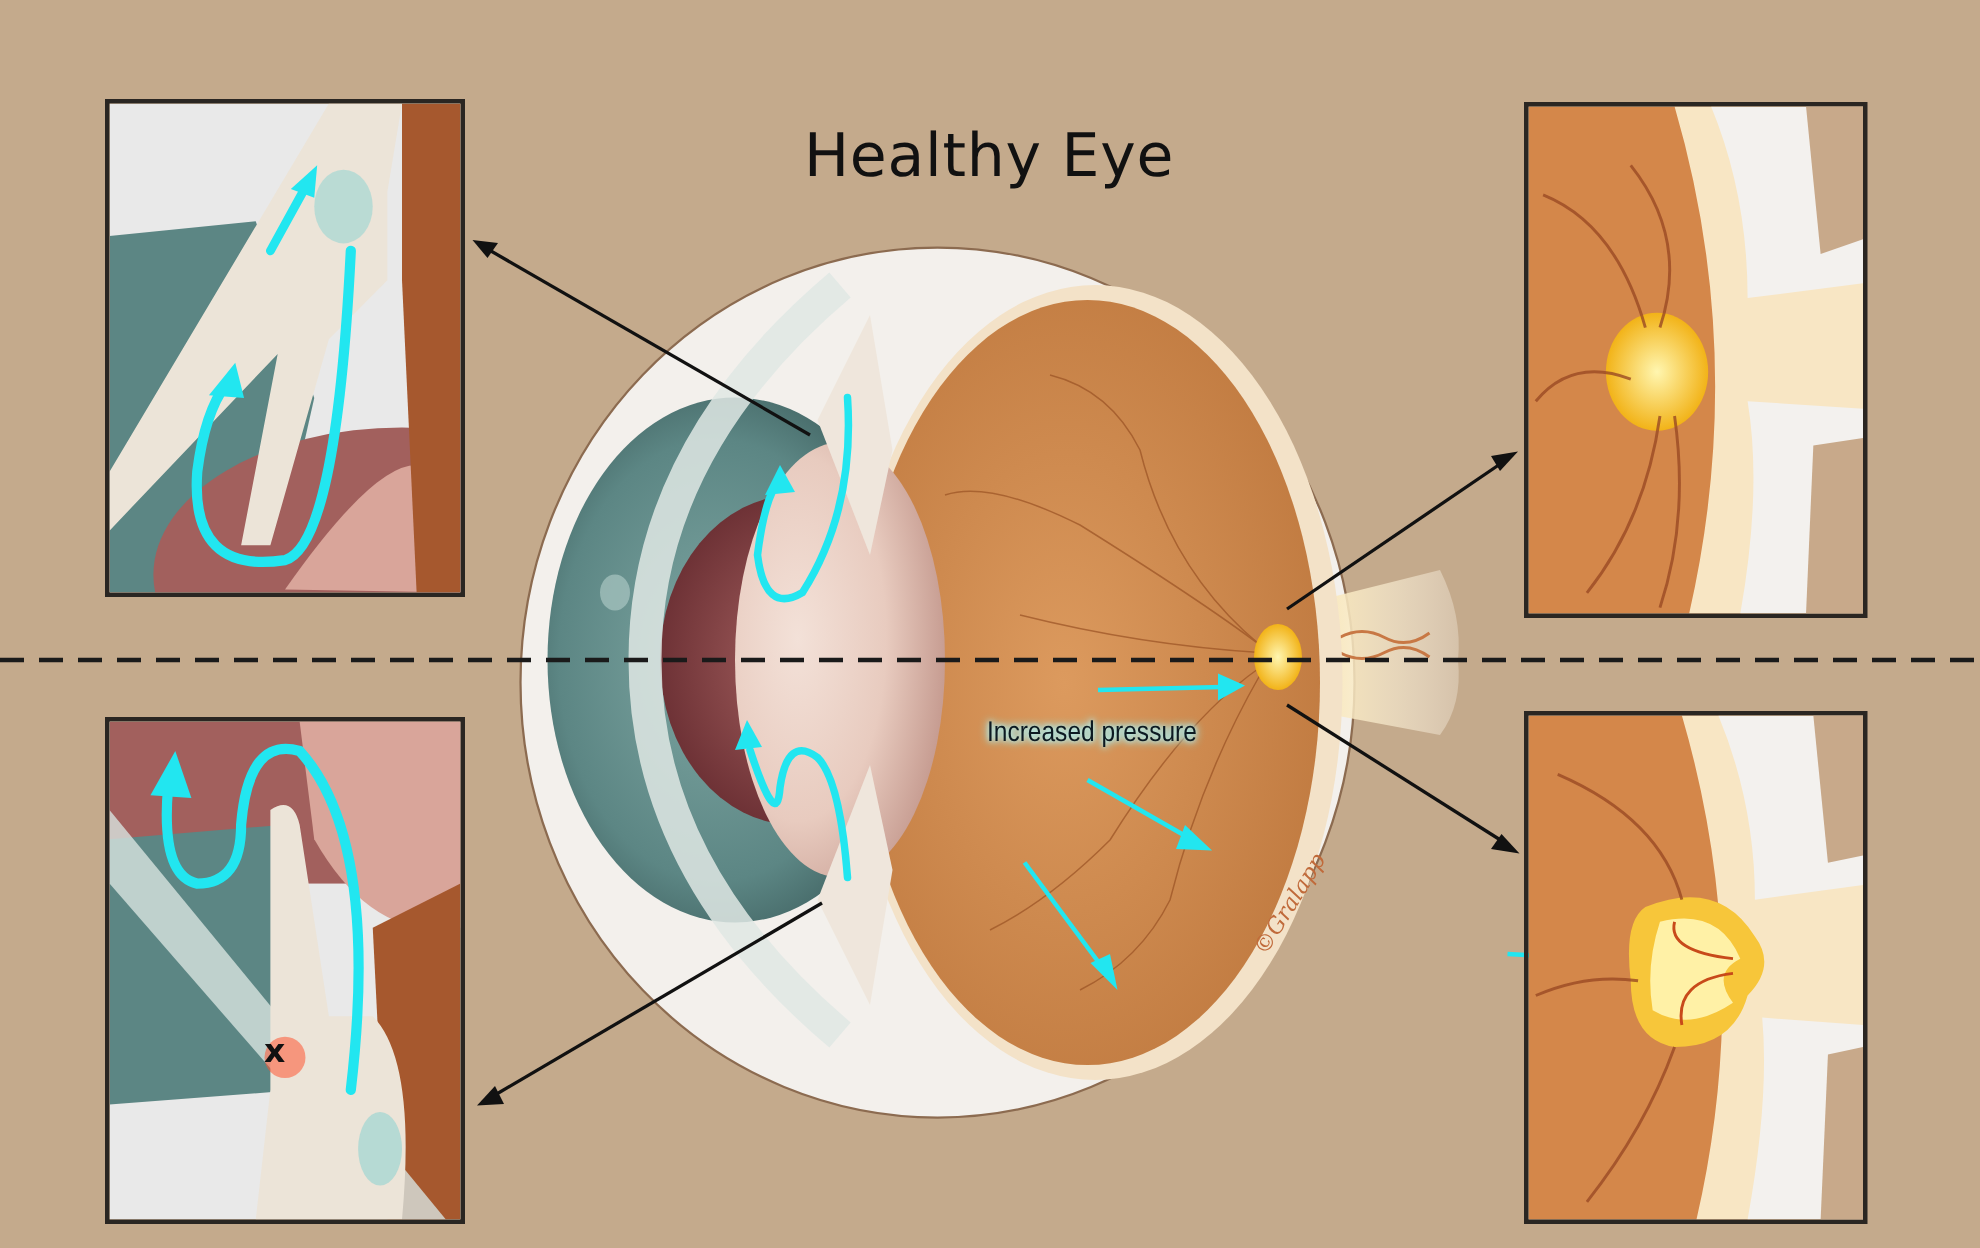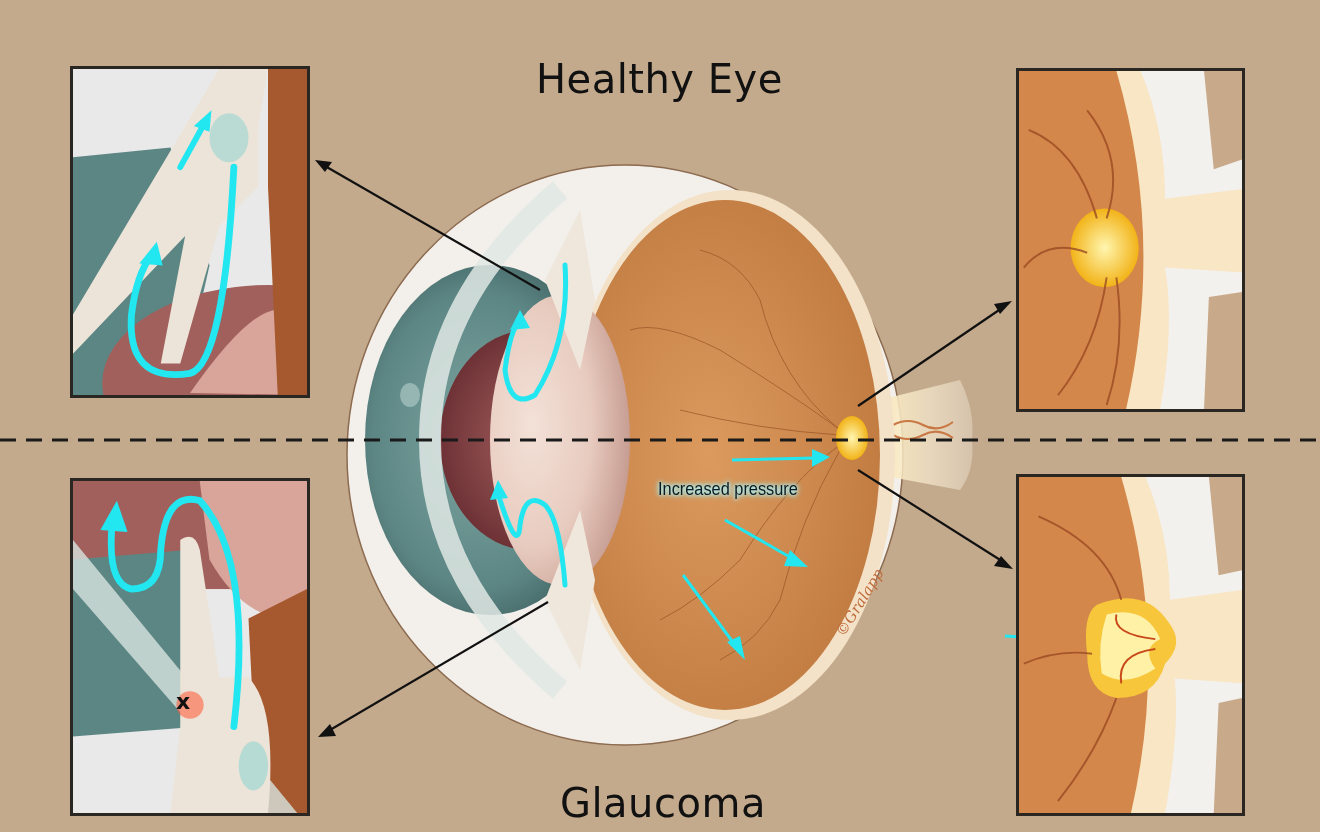--- a/index.html
+++ b/index.html
@@ -1,19 +1,19 @@
 <!DOCTYPE html>
 <html><head>
 <meta charset="utf-8">
 <style>
   html, body { margin:0; padding:0; }
   body { width:1320px; height:832px; overflow:hidden; background:#c4aa8c; position:relative; font-family:"DejaVu Sans", sans-serif; }
   .stage { position:absolute; left:0; top:0; width:1320px; height:832px; }
   .title { position:absolute; font-family:"DejaVu Sans", sans-serif; font-size:40px; color:#111; letter-spacing:0.5px; }
-  .title-top { left:536px; top:56px; }
+  .title-top { left:536px; top:81px; }
   .title-bottom { left:560px; top:780px; }
   .label-pressure { position:absolute; left:658px; top:478px; font-family:"Liberation Sans", sans-serif; font-size:19px; color:#0d1a22; transform:scaleX(0.86); transform-origin:left top; text-shadow:0 0 4px #bff,0 0 6px #9ef,0 0 8px #8ef; }
   .signature { position:absolute; left:832px; top:630px; font-family:"DejaVu Serif", serif; font-style:italic; font-size:15px; color:#c06a3a; transform:rotate(-58deg); transform-origin:left top; }
   .inset { position:absolute; border:3px solid #2a2622; overflow:hidden; box-sizing:border-box; }
   .inset svg { width:100%; height:100%; display:block; }
 </style>
 </head>
 <body>
 
 <div class="stage">
@@ -185,16 +185,15 @@
         <path d="M75 180 Q40 175 5 190"></path>
       </g>
       <g stroke="#c84a1a" stroke-width="2" fill="none">
         <path d="M100 140 Q95 160 140 165"></path>
         <path d="M105 210 Q100 180 140 175"></path>
       </g>
     </svg>
   </div>
 
   <div class="title title-top">Healthy Eye</div>
-  <div class="title title-bottom">Glaucoma</div>
   <div class="label-pressure">Increased pressure</div>
   <div class="signature">©Gralapp</div>
 </div>
 
 </body></html>

